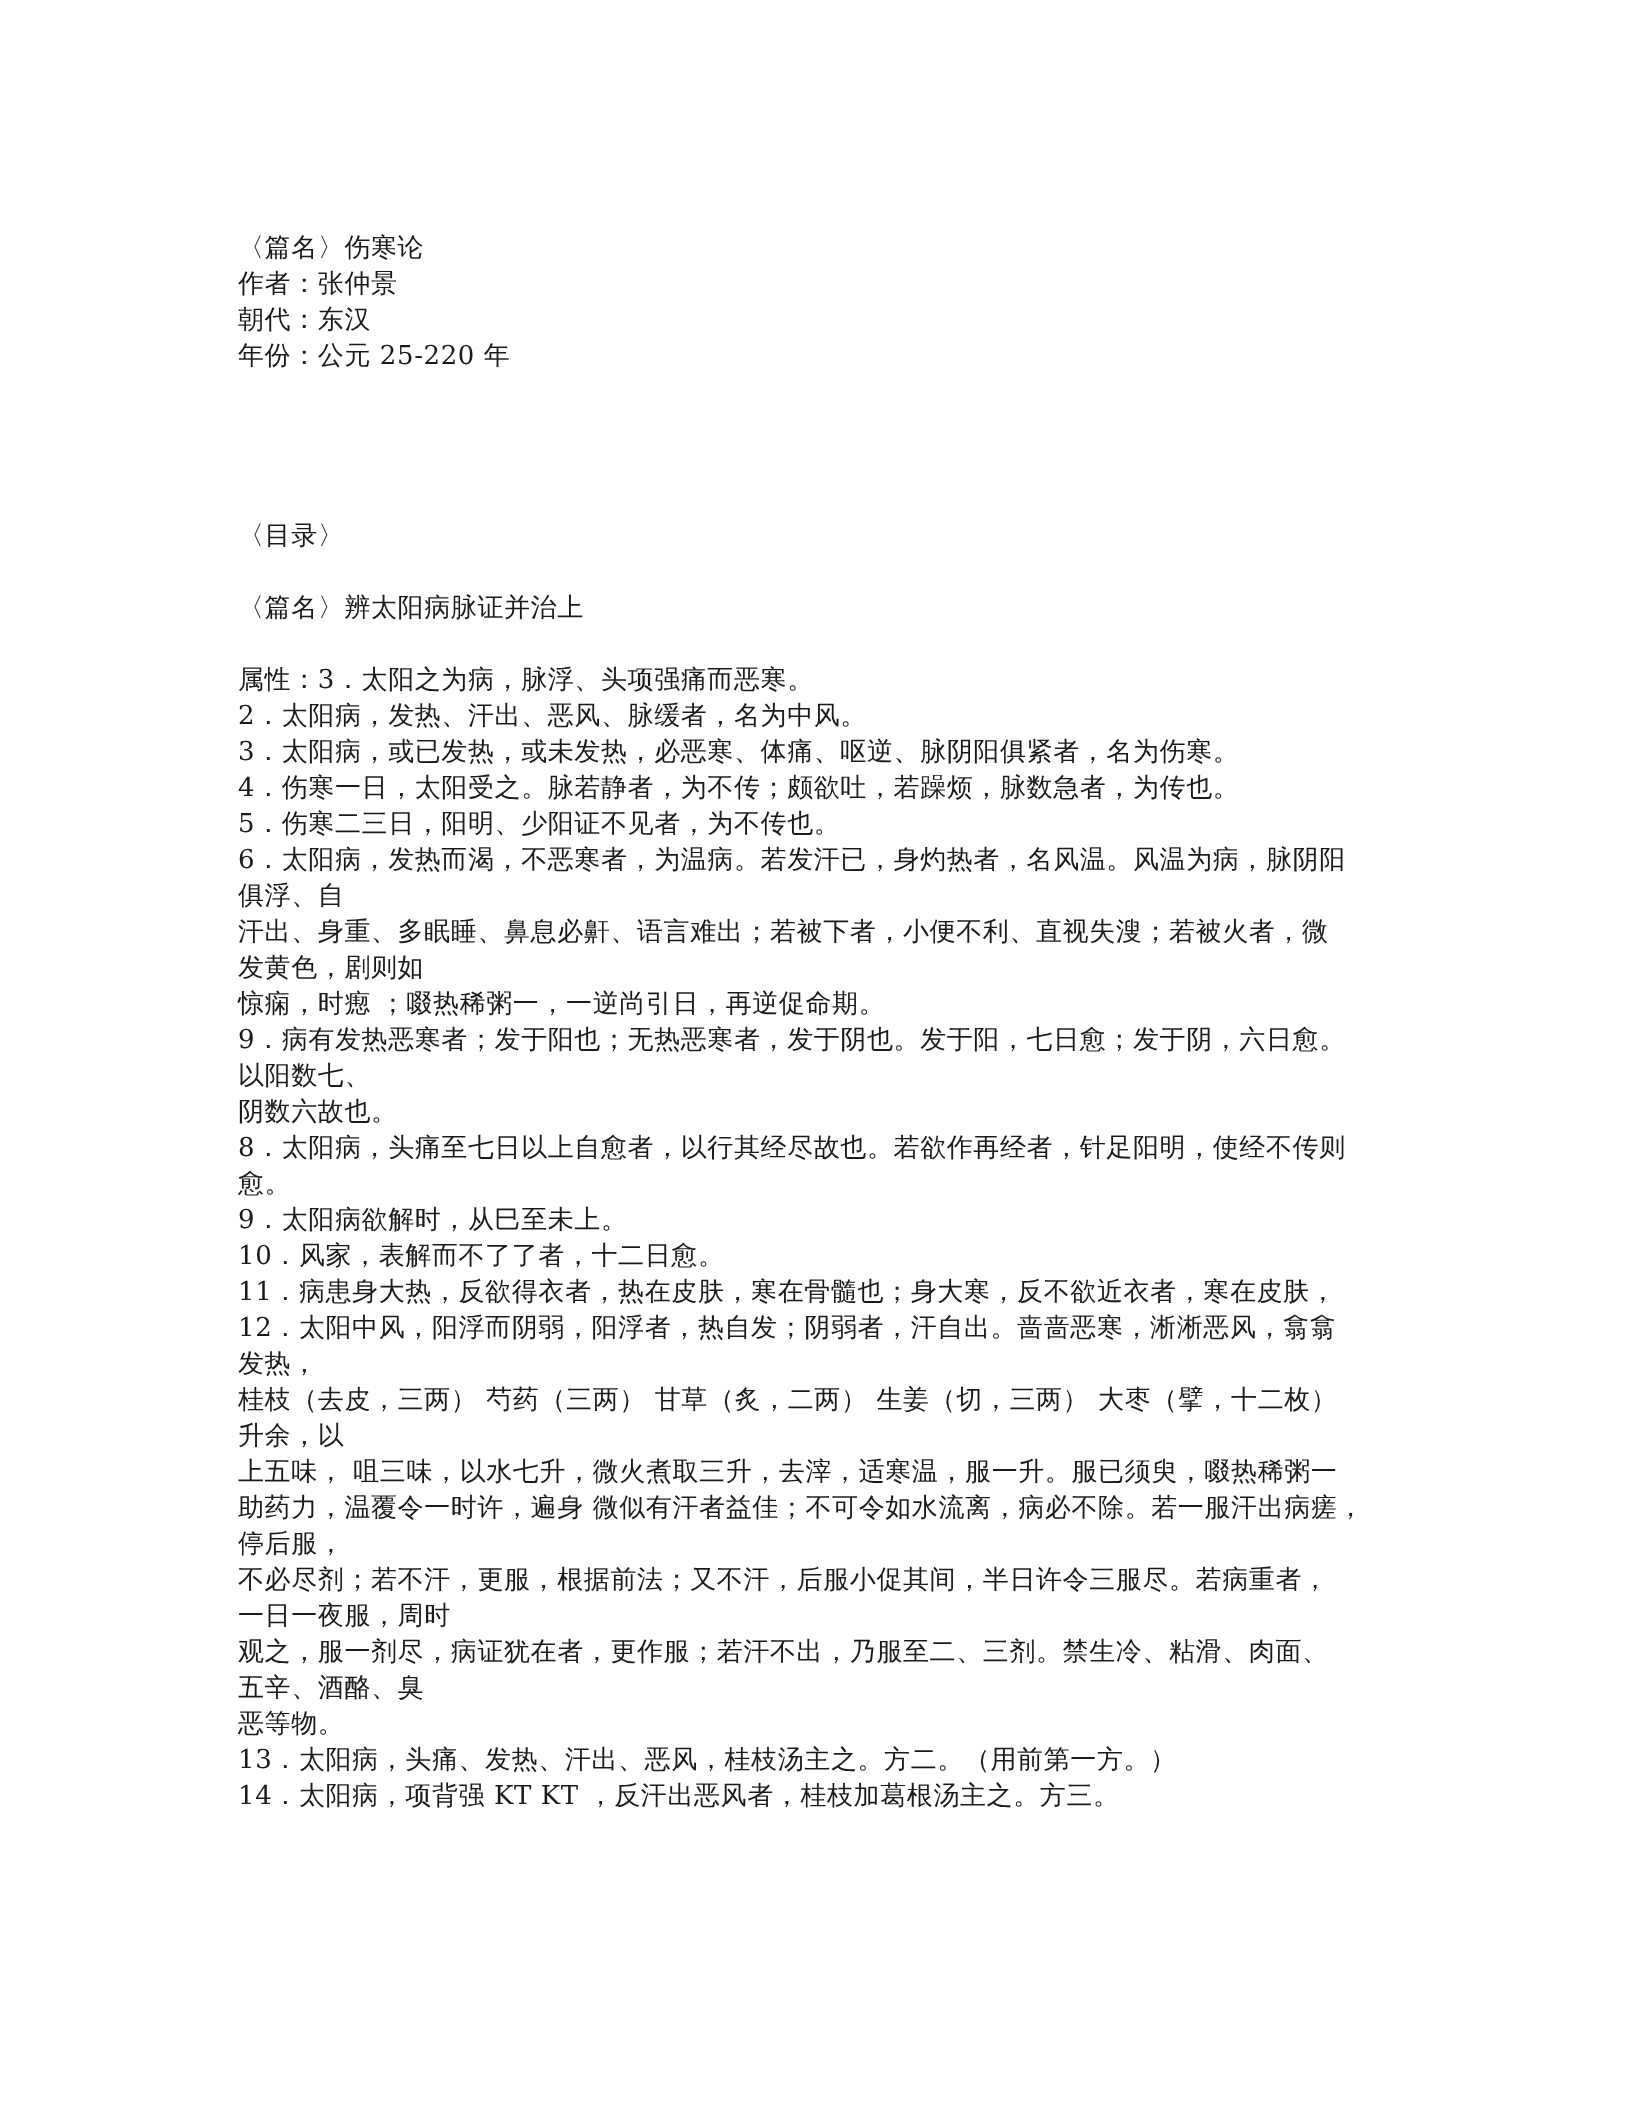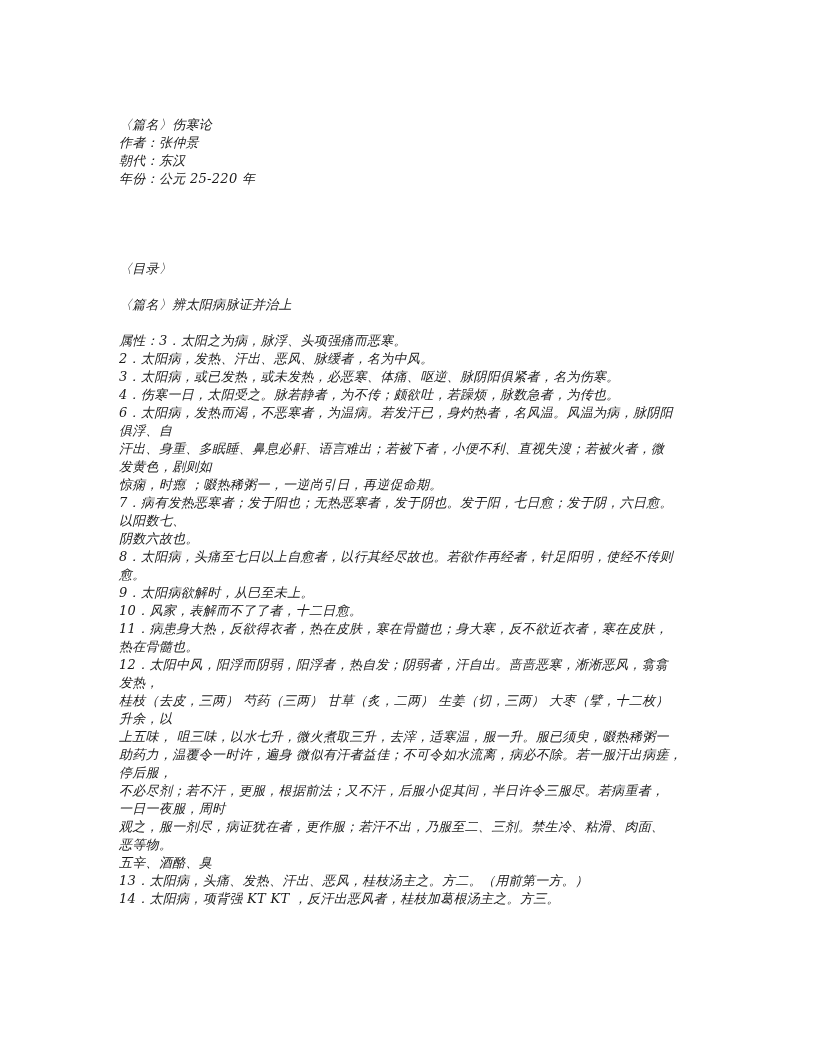--- a/index.html
+++ b/index.html
@@ -13,21 +13,20 @@
       position: relative;
       overflow: hidden;
       font-family: "DejaVu Serif", "Liberation Serif", serif;
       color: #1a1a1a;
     }
     .page {
       position: absolute;
       left: 119px;
       top: 116px;
       width: 590px;
-      font-style: italic;
     }
     .line {
       font-size: 13px;
       line-height: 18px;
       height: 18px;
       white-space: nowrap;
       letter-spacing: 0.3px;
     }
     .gap-lg { height: 54px; }
     .gap-md { height: 18px; }
@@ -51,43 +50,43 @@
   <div class="line">〈目录〉</div>
   <div class="gap-md"></div>
   <div class="line">〈篇名〉辨太阳病脉证并治上</div>
   <div class="gap-md"></div>
 
   <div class="block">
     <div class="line">属性：3．太阳之为病，脉浮、头项强痛而恶寒。</div>
     <div class="line">2．太阳病，发热、汗出、恶风、脉缓者，名为中风。</div>
     <div class="line">3．太阳病，或已发热，或未发热，必恶寒、体痛、呕逆、脉阴阳俱紧者，名为伤寒。</div>
     <div class="line">4．伤寒一日，太阳受之。脉若静者，为不传；颇欲吐，若躁烦，脉数急者，为传也。</div>
+    <div class="line">5．伤寒二三日，阳明、少阳证不见者，为不传也。</div>
     <div class="line">6．太阳病，发热而渴，不恶寒者，为温病。若发汗已，身灼热者，名风温。风温为病，脉阴阳</div>
     <div class="line">俱浮、自</div>
     <div class="line">汗出、身重、多眠睡、鼻息必鼾、语言难出；若被下者，小便不利、直视失溲；若被火者，微</div>
     <div class="line">发黄色，剧则如</div>
     <div class="line">惊痫，时瘛 ；啜热稀粥一，一逆尚引日，再逆促命期。</div>
-    <div class="line">7．病有发热恶寒者；发于阳也；无热恶寒者，发于阴也。发于阳，七日愈；发于阴，六日愈。</div>
+    <div class="line">9．病有发热恶寒者；发于阳也；无热恶寒者，发于阴也。发于阳，七日愈；发于阴，六日愈。</div>
     <div class="line">以阳数七、</div>
     <div class="line">阴数六故也。</div>
     <div class="line">8．太阳病，头痛至七日以上自愈者，以行其经尽故也。若欲作再经者，针足阳明，使经不传则</div>
     <div class="line">愈。</div>
     <div class="line">9．太阳病欲解时，从巳至未上。</div>
     <div class="line">10．风家，表解而不了了者，十二日愈。</div>
     <div class="line">11．病患身大热，反欲得衣者，热在皮肤，寒在骨髓也；身大寒，反不欲近衣者，寒在皮肤，</div>
-    <div class="line">热在骨髓也。</div>
     <div class="line">12．太阳中风，阳浮而阴弱，阳浮者，热自发；阴弱者，汗自出。啬啬恶寒，淅淅恶风，翕翕</div>
     <div class="line">发热，</div>
     <div class="line">桂枝（去皮，三两） 芍药（三两） 甘草（炙，二两） 生姜（切，三两） 大枣（擘，十二枚）</div>
     <div class="line">升余，以</div>
     <div class="line">上五味， 咀三味，以水七升，微火煮取三升，去滓，适寒温，服一升。服已须臾，啜热稀粥一</div>
     <div class="line">助药力，温覆令一时许，遍身 微似有汗者益佳；不可令如水流离，病必不除。若一服汗出病瘥，</div>
     <div class="line">停后服，</div>
     <div class="line">不必尽剂；若不汗，更服，根据前法；又不汗，后服小促其间，半日许令三服尽。若病重者，</div>
     <div class="line">一日一夜服，周时</div>
     <div class="line">观之，服一剂尽，病证犹在者，更作服；若汗不出，乃服至二、三剂。禁生冷、粘滑、肉面、</div>
+    <div class="line">五辛、酒酪、臭</div>
     <div class="line">恶等物。</div>
-    <div class="line">五辛、酒酪、臭</div>
     <div class="line">13．太阳病，头痛、发热、汗出、恶风，桂枝汤主之。方二。（用前第一方。）</div>
     <div class="line">14．太阳病，项背强 KT KT ，反汗出恶风者，桂枝加葛根汤主之。方三。</div>
   </div>
 
 </div>
 
 </body></html>

